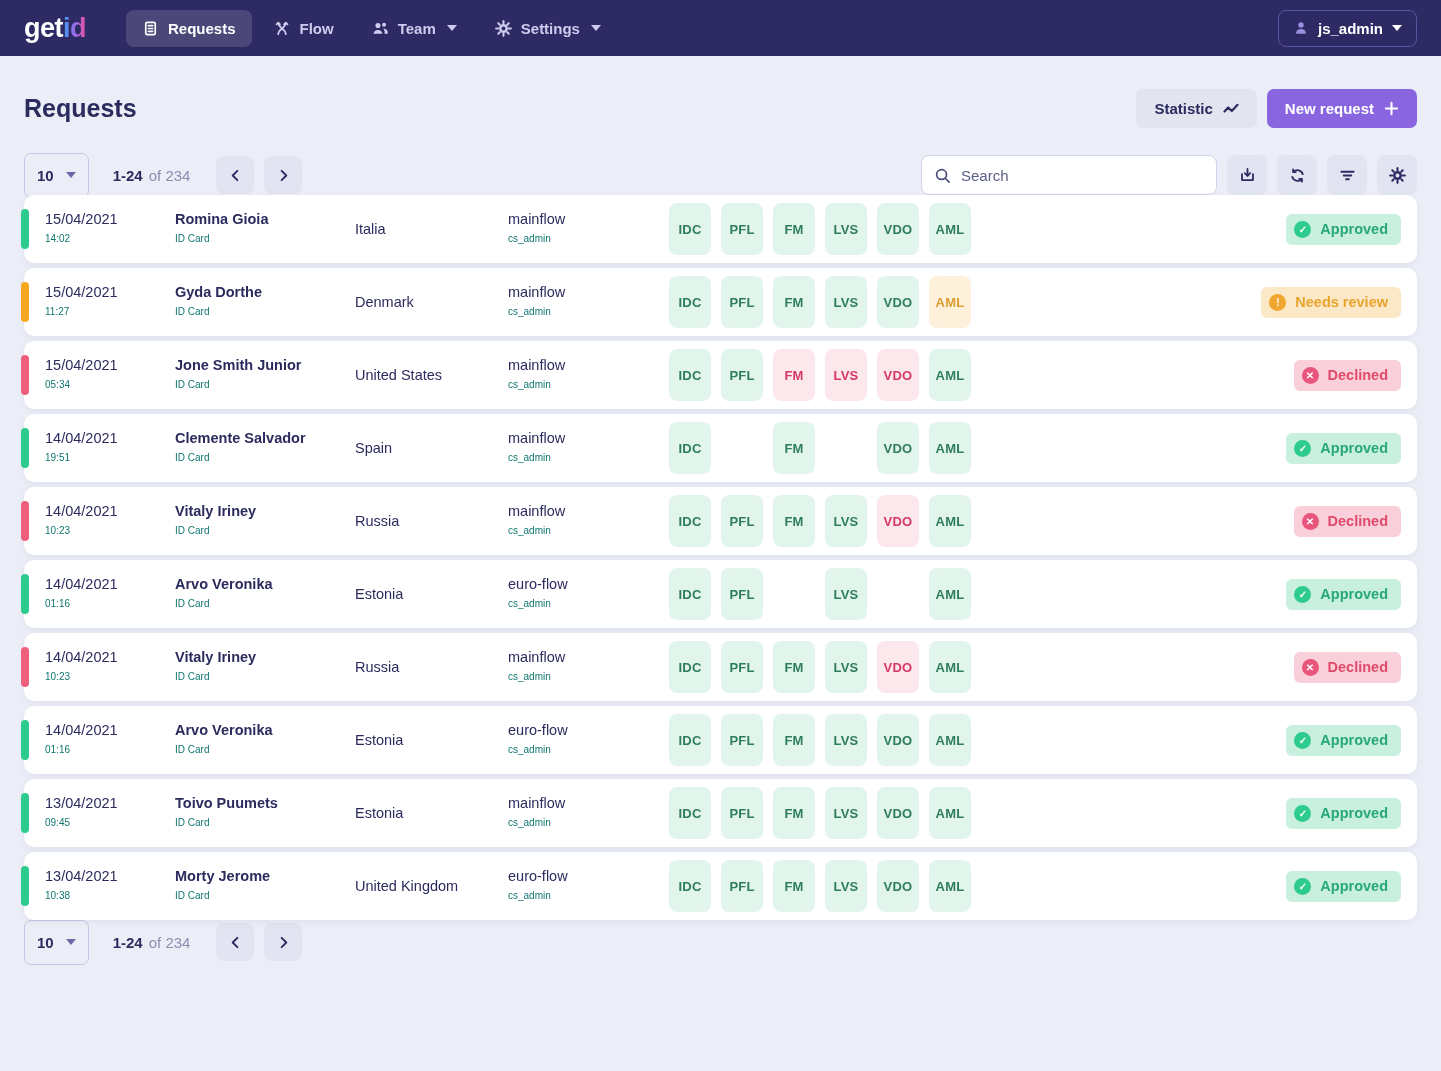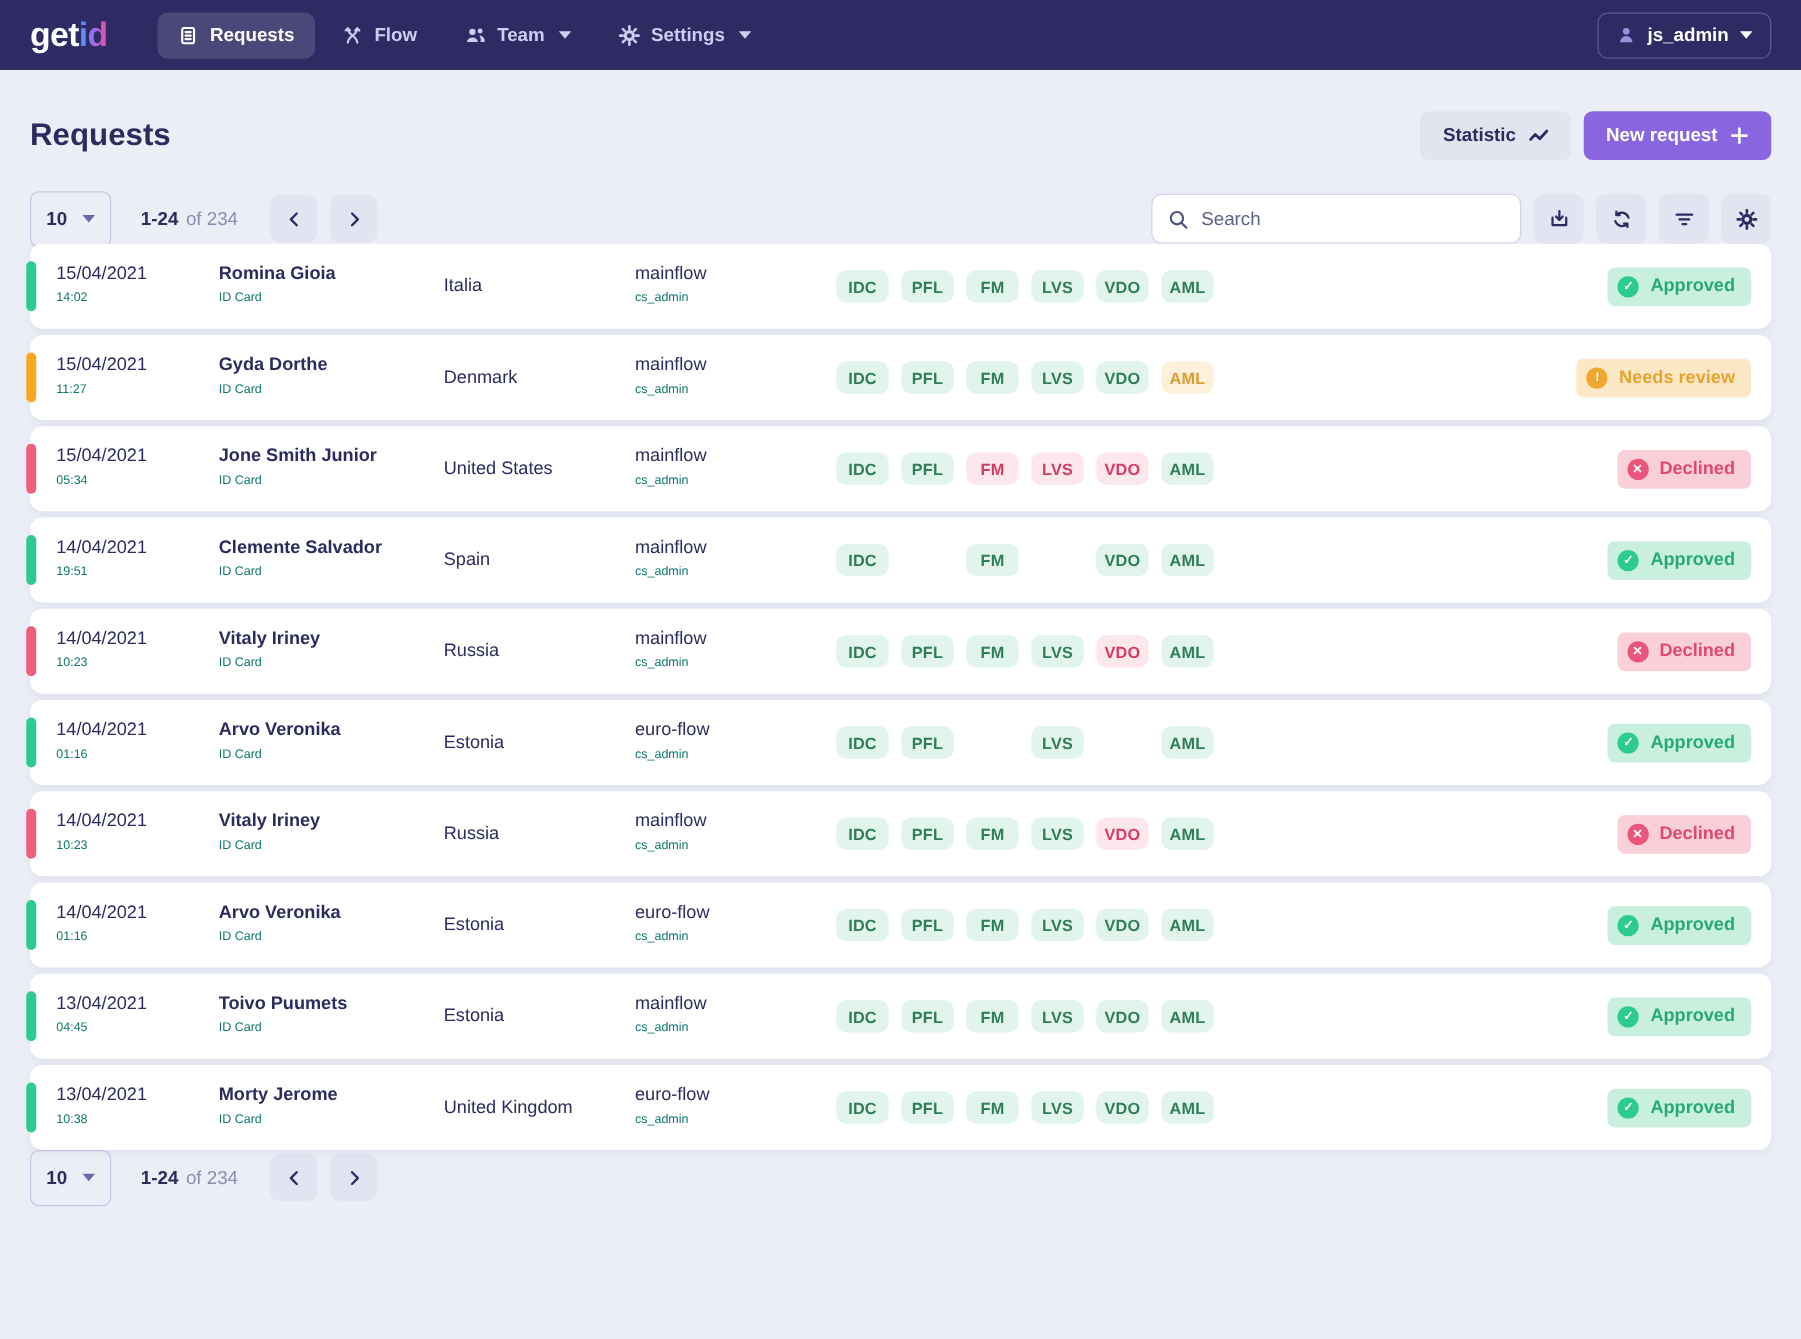--- a/index.html
+++ b/index.html
@@ -53,21 +53,21 @@
   .row-card { position:relative; background:#ffffff; border-radius:10px; height:68px; display:grid; grid-template-columns:130px 180px 153px 161px 312px 1fr; align-items:center; padding-left:21px; box-shadow:0 2px 7px rgba(46,42,99,0.07); cursor:pointer; }
   .accent { position:absolute; left:-3px; top:14px; width:8px; height:40px; border-radius:4px; }
   .accent-approved { background:#2ecb8f; }
   .accent-needs_review { background:#f7a823; }
   .accent-declined { background:#ee5f7d; }
   .primary { font-size:14.5px; color:#2b2b5e; line-height:19px; }
   .primary.bold { font-weight:700; }
   .secondary { font-size:10px; color:#0f766e; line-height:19px; }
   .services { display:flex; }
   .svc-slot { width:42px; margin-right:10px; }
-  .svc-badge { display:flex; width:42px; height:26px; align-items:center; justify-content:center; border-radius:8px; font-size:13px; font-weight:600; letter-spacing:0.2px; }
+  .svc-badge { display:flex; width:42px; height:52px; align-items:center; justify-content:center; border-radius:8px; font-size:13px; font-weight:600; letter-spacing:0.2px; }
   .svc-green { background:#e2f5ec; color:#2e7d5c; }
   .svc-red { background:#fce8ec; color:#d63964; }
   .svc-orange { background:#fdf1dc; color:#de9c2e; }
   .col-status { display:flex; justify-content:flex-end; padding-right:16px; }
   .status-pill { display:inline-flex; align-items:center; gap:9px; height:31px; padding:0 13px 0 8px; border-radius:6px; font-size:14.5px; font-weight:600; }
   .status-icon { width:17px; height:17px; border-radius:50%; display:flex; align-items:center; justify-content:center; color:#ffffff; font-size:10px; font-weight:700; }
   .status-approved { background:#c9f0de; color:#27a877; }
   .status-approved .status-icon { background:#2ecb8f; }
   .status-needs_review { background:#fbe8c6; color:#e8a42c; }
   .status-needs_review .status-icon { background:#f0a62f; }
@@ -594,21 +594,21 @@
           <span class="status-icon">✓</span>
           <span>Approved</span>
         </span>
       </div>
     </div>
 
     <div class="row-card">
       <span class="accent accent-approved"></span>
       <div>
         <div class="primary">13/04/2021</div>
-        <div class="secondary">04:45</div>
+        <div class="secondary">09:45</div>
       </div>
       <div>
         <div class="primary bold">Toivo Puumets</div>
         <div class="secondary">ID Card</div>
       </div>
       <div>
         <div class="primary">Estonia</div>
       </div>
       <div>
         <div class="primary">mainflow</div>

